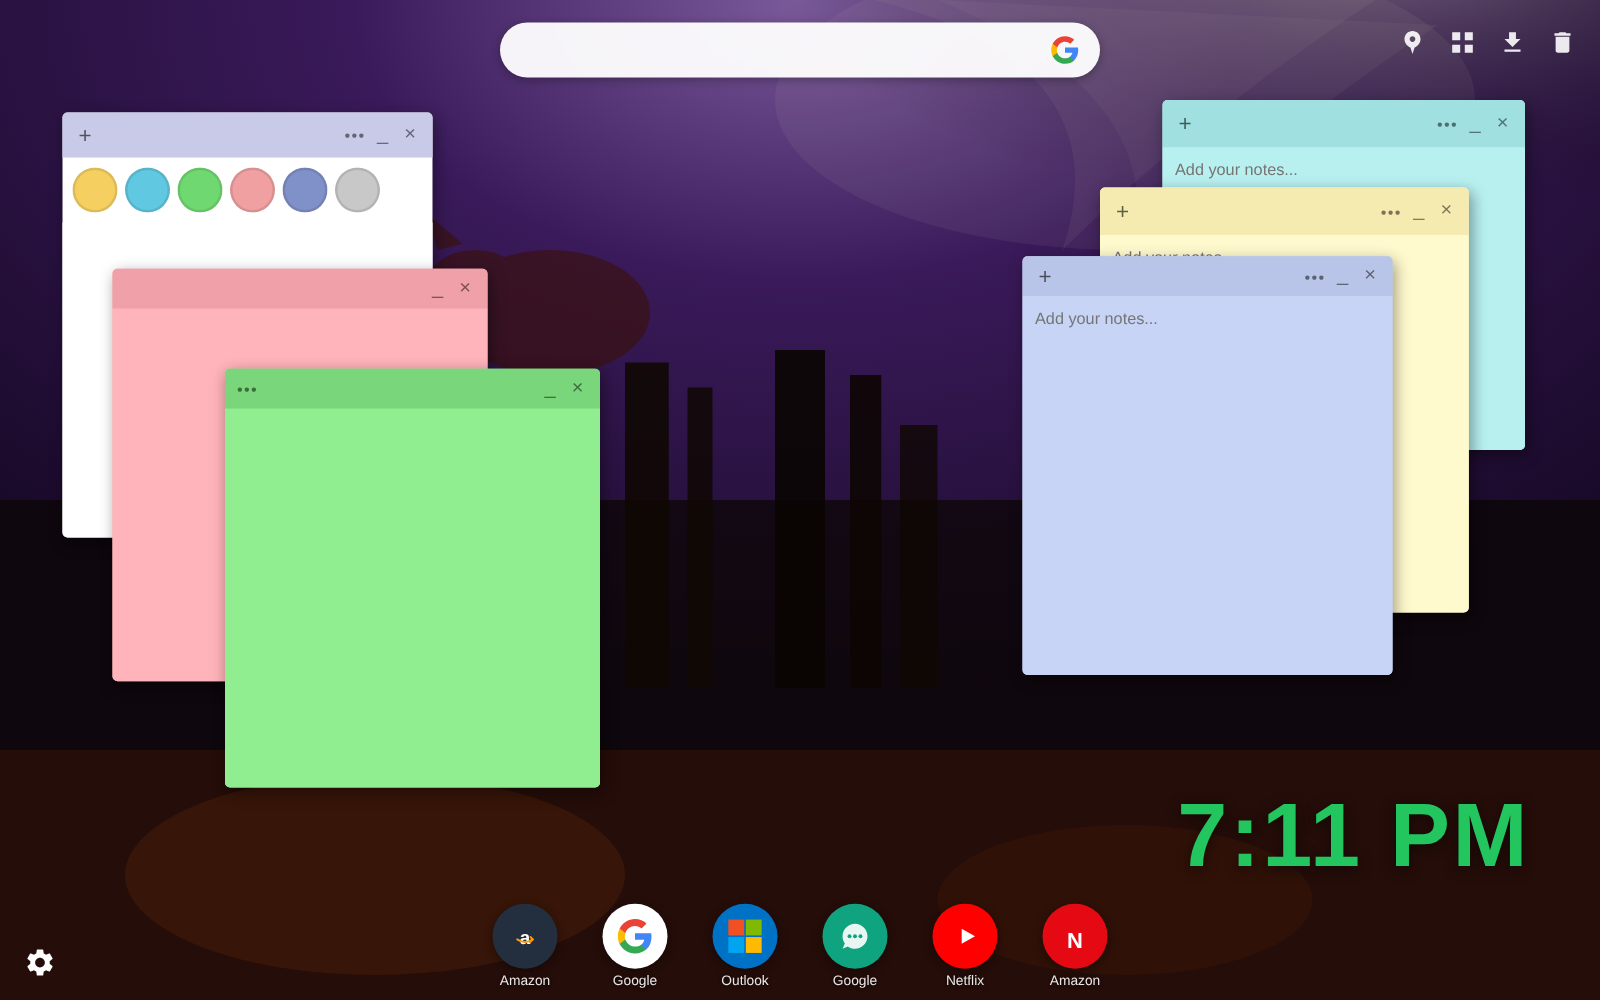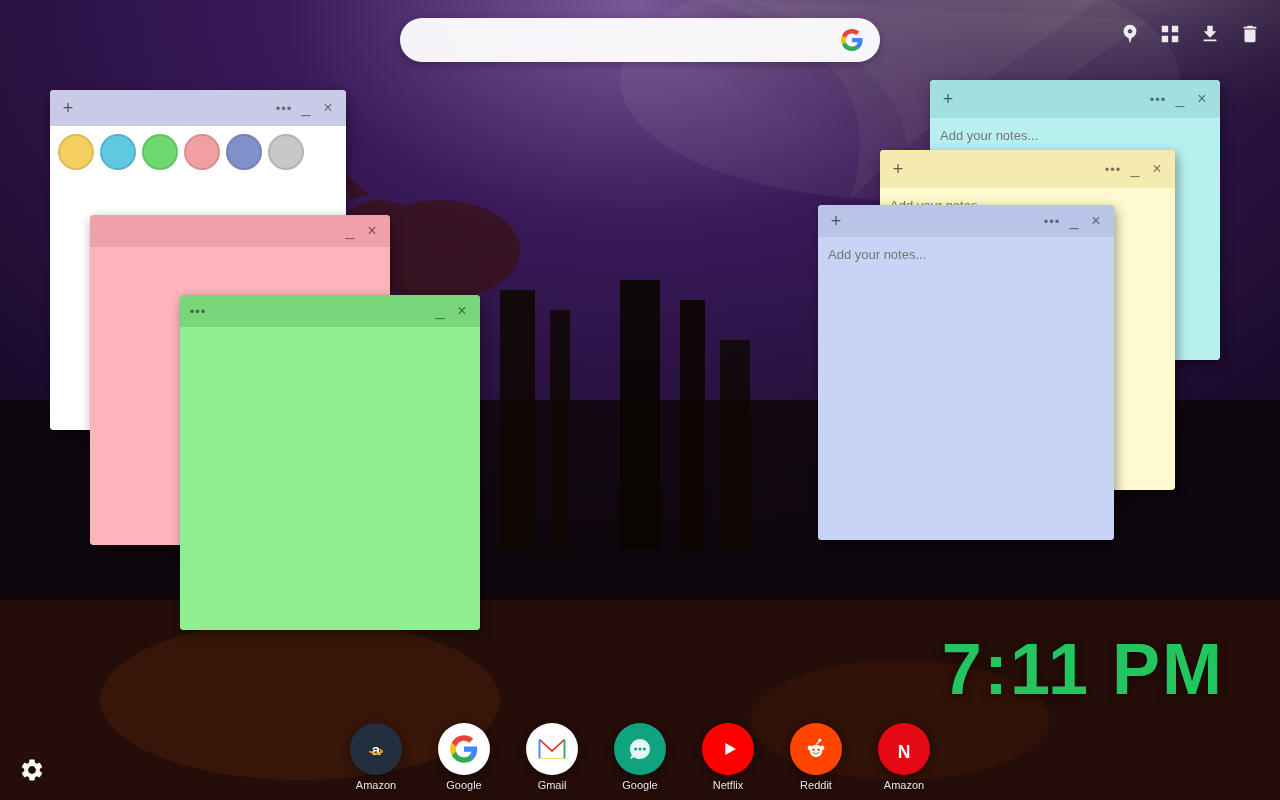--- a/index.html
+++ b/index.html
@@ -555,33 +555,33 @@
       <svg width="30" height="30" viewBox="0 0 24 24">
         <path d="M22.56 12.25c0-.78-.07-1.53-.2-2.25H12v4.26h5.92c-.26 1.37-1.04 2.53-2.21 3.31v2.77h3.57c2.08-1.92 3.28-4.74 3.28-8.09z" fill="#4285F4"></path>
         <path d="M12 23c2.97 0 5.46-.98 7.28-2.66l-3.57-2.77c-.98.66-2.23 1.06-3.71 1.06-2.86 0-5.29-1.93-6.16-4.53H2.18v2.84C3.99 20.53 7.7 23 12 23z" fill="#34A853"></path>
         <path d="M5.84 14.09c-.22-.66-.35-1.36-.35-2.09s.13-1.43.35-2.09V7.07H2.18C1.43 8.55 1 10.22 1 12s.43 3.45 1.18 4.93l2.85-2.22.81-.62z" fill="#FBBC05"></path>
         <path d="M12 5.38c1.62 0 3.06.56 4.21 1.64l3.15-3.15C17.45 2.09 14.97 1 12 1 7.7 1 3.99 3.47 2.18 7.07l3.66 2.84c.87-2.6 3.3-4.53 6.16-4.53z" fill="#EA4335"></path>
       </svg>
     </div>
     <span class="dock-label">Google</span>
   </div>
 
-
   <div class="dock-item">
-    <div class="dock-icon icon-gmail">
-      <svg width="30" height="24" viewBox="0 0 48 38">
-        <path d="M4 4h40v30H4z" fill="white"></path>
-        <path d="M4 4L24 22 44 4" fill="none" stroke="#EA4335" stroke-width="3"></path>
-        <path d="M4 4v30" fill="none" stroke="#4285F4" stroke-width="3"></path>
-        <path d="M44 4v30" fill="none" stroke="#34A853" stroke-width="3"></path>
-        <path d="M4 34h40" fill="none" stroke="#FBBC05" stroke-width="1"></path>
+    <div class="dock-icon icon-outlook">
+      <svg width="32" height="32" viewBox="0 0 48 48">
+
+        <rect x="4" y="4" width="19" height="19" fill="#f25022"></rect>
+        <rect x="25" y="4" width="19" height="19" fill="#7fba00"></rect>
+        <rect x="4" y="25" width="19" height="19" fill="#00a4ef"></rect>
+        <rect x="25" y="25" width="19" height="19" fill="#ffb900"></rect>
       </svg>
     </div>
-    <span class="dock-label">Gmail</span>
-  </div>
+    <span class="dock-label">Outlook</span>
+  </div>
+
 
   <div class="dock-item">
     <div class="dock-icon icon-chatgpt">
       <svg width="30" height="30" viewBox="0 0 48 48" fill="none">
         <path d="M24 8C15.2 8 8 15.2 8 24C8 27.4 9.1 30.6 11 33.2L8 40L14.8 37C17.4 38.9 20.6 40 24 40C32.8 40 40 32.8 40 24C40 15.2 32.8 8 24 8Z" fill="white" opacity="0.9"></path>
         <circle cx="17" cy="24" r="2.5" fill="#10a37f"></circle>
         <circle cx="24" cy="24" r="2.5" fill="#10a37f"></circle>
         <circle cx="31" cy="24" r="2.5" fill="#10a37f"></circle>
       </svg>
     </div>
@@ -591,42 +591,20 @@
   <div class="dock-item">
     <div class="dock-icon icon-youtube">
       <svg width="32" height="24" viewBox="0 0 48 34">
         <rect width="48" height="34" rx="8" fill="#ff0000"></rect>
         <polygon points="20,8 36,17 20,26" fill="white"></polygon>
       </svg>
     </div>
     <span class="dock-label">Netflix</span>
   </div>
 
-  <div class="dock-item">
-    <div class="dock-icon icon-reddit">
-      <svg width="30" height="30" viewBox="0 0 48 48" fill="none">
-        <circle cx="24" cy="24" r="22" fill="#ff4500"></circle>
-        <circle cx="24" cy="24" r="20" fill="#ff4500"></circle>
-
-        <circle cx="24" cy="27" r="10" fill="white"></circle>
-
-        <circle cx="20" cy="25" r="2" fill="#ff4500"></circle>
-        <circle cx="28" cy="25" r="2" fill="#ff4500"></circle>
-
-        <path d="M19 30 Q24 34 29 30" stroke="#ff4500" stroke-width="1.5" fill="none" stroke-linecap="round"></path>
-
-        <circle cx="14" cy="22" r="3.5" fill="white"></circle>
-        <circle cx="34" cy="22" r="3.5" fill="white"></circle>
-
-        <line x1="24" y1="17" x2="30" y2="11" stroke="white" stroke-width="2"></line>
-        <circle cx="30" cy="10" r="2.5" fill="white"></circle>
-      </svg>
-    </div>
-    <span class="dock-label">Reddit</span>
-  </div>
 
   <div class="dock-item">
     <div class="dock-icon icon-netflix">
       <svg width="30" height="30" viewBox="0 0 48 48" fill="none">
         <rect width="48" height="48" rx="8" fill="#e50914"></rect>
         <text x="50%" y="65%" text-anchor="middle" dominant-baseline="middle" font-size="28" font-weight="bold" fill="white" font-family="Arial,sans-serif">N</text>
       </svg>
     </div>
     <span class="dock-label">Amazon</span>
   </div>

